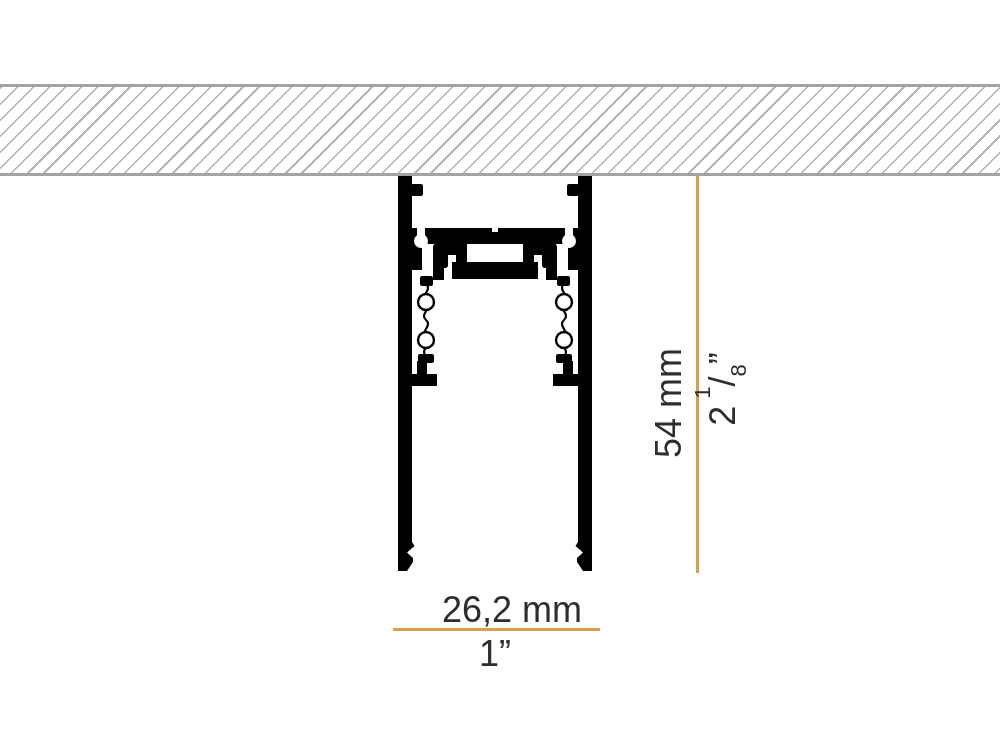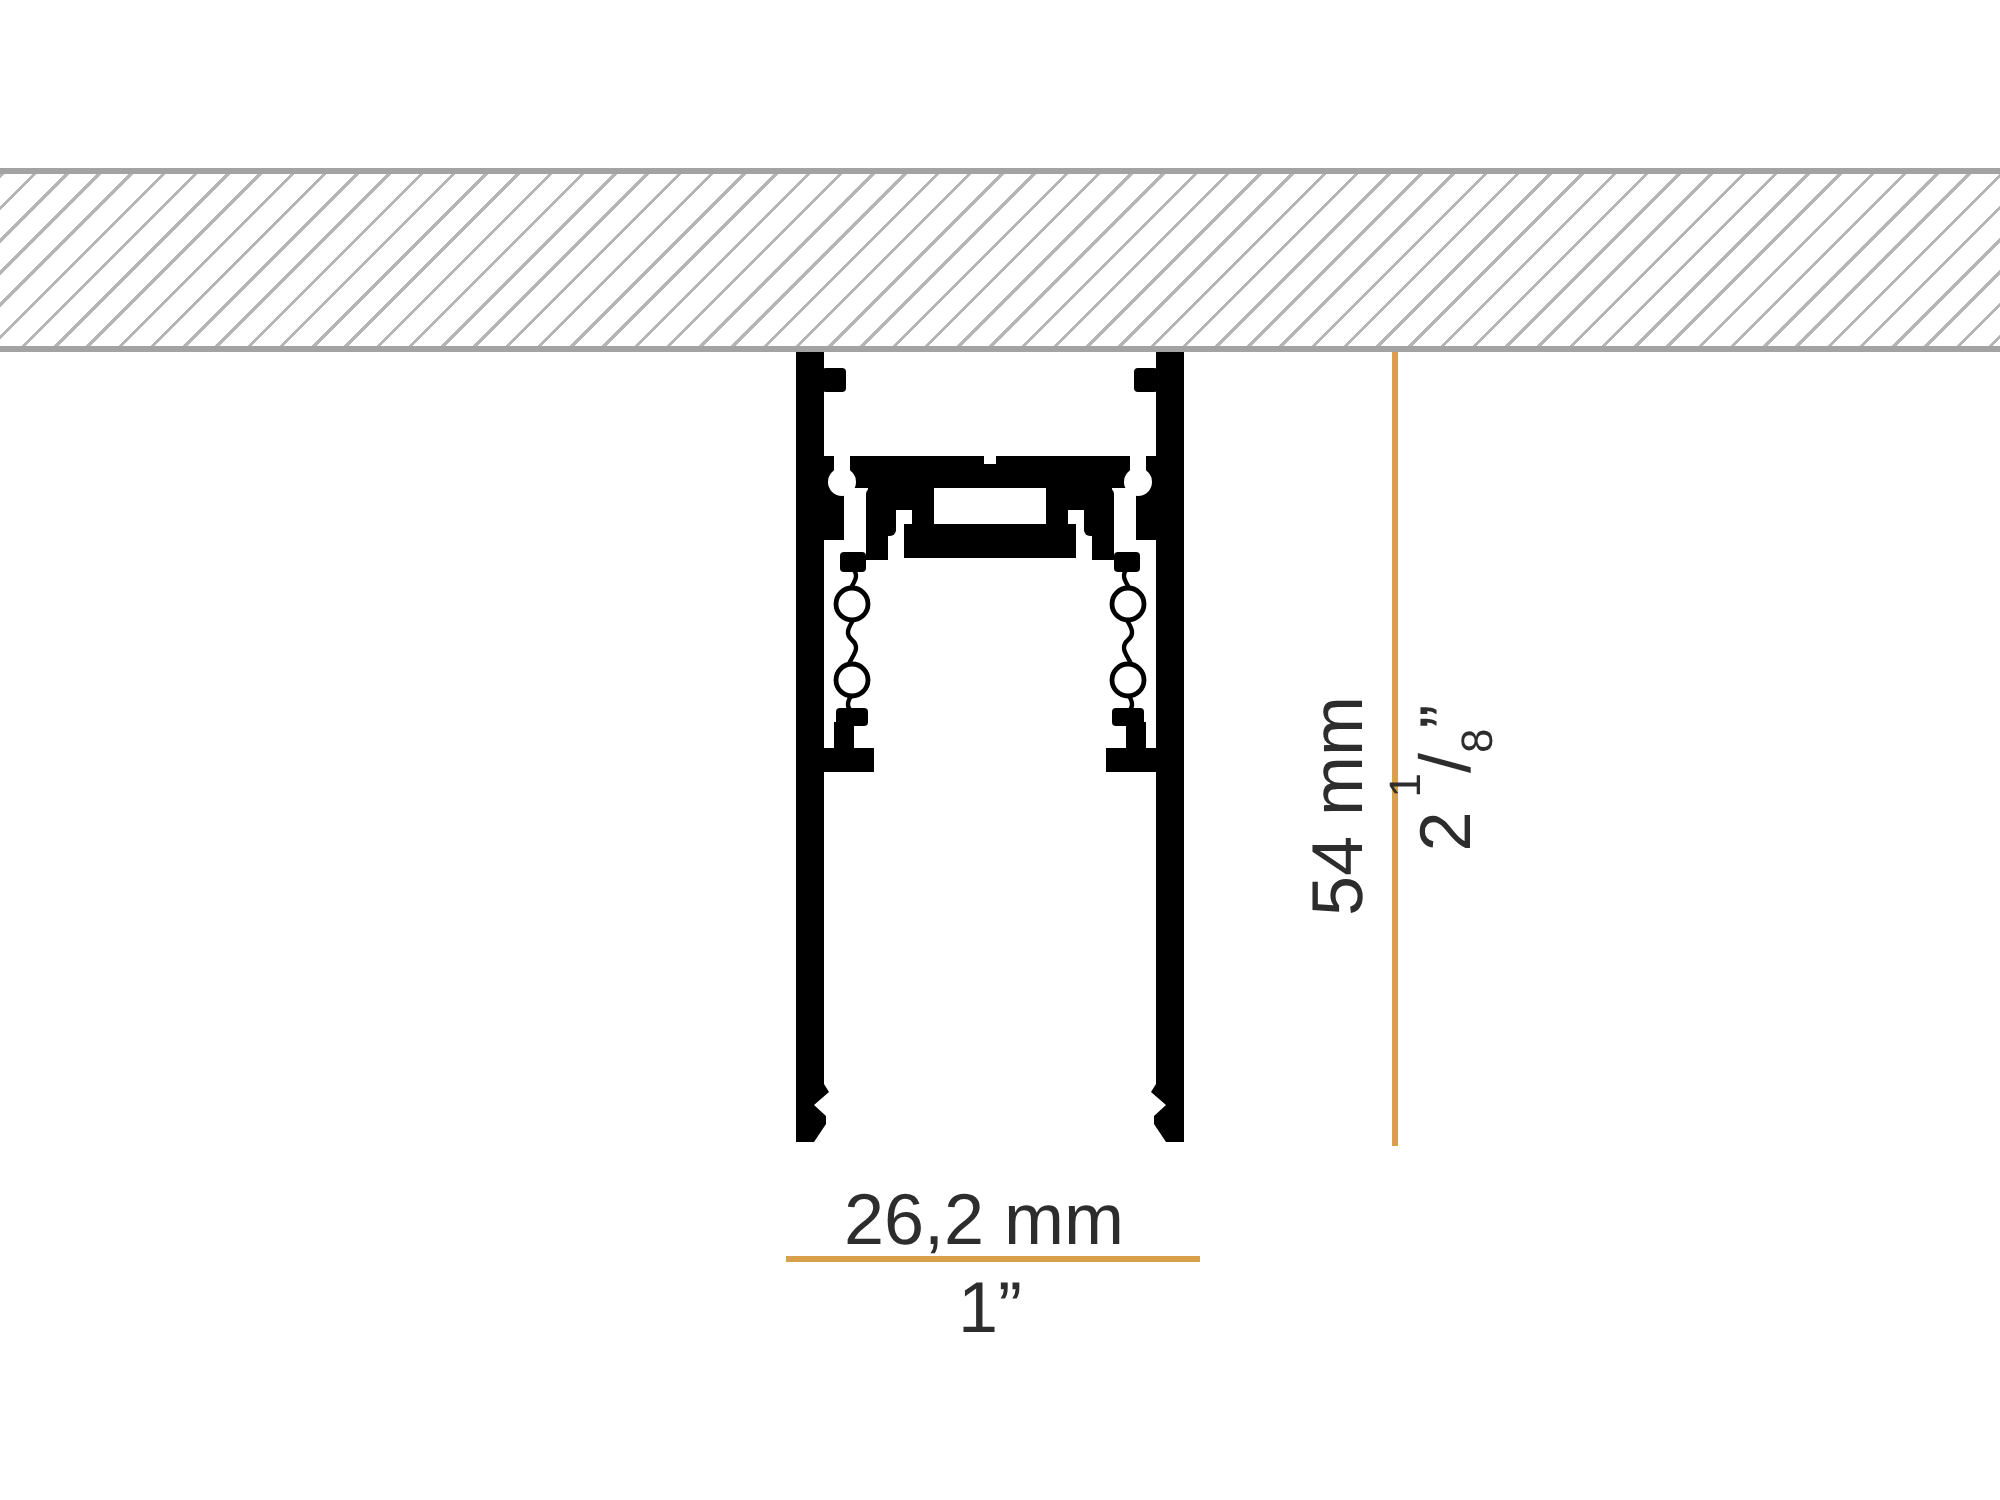--- a/index.html
+++ b/index.html
@@ -35,21 +35,21 @@
   
   .vline{position:absolute;left:696px;top:176px;width:3px;height:397px;background:var(--accent);}
   .hline{position:absolute;left:393px;top:628px;width:207px;height:3px;background:var(--accent);}
 
   
   .label{position:absolute;font-size:36px;color:var(--text);white-space:nowrap;line-height:1;}
   .label.v{transform:translate(-50%,-50%) rotate(-90deg);}
   .label.v.mm{left:669px;top:403px;}
   .label.v.inch{left:723px;top:389px;}
   .label.h{transform:translateX(-50%);}
-  .label.h.mmw{left:492px;top:592px;}
+  .label.h.mmw{left:512px;top:592px;}
   .label.h.inchw{left:495px;top:636px;}
   .label sup{font-size:22px;position:relative;top:-12px;margin-left:7px;line-height:0;}
   .label sub{font-size:22px;position:relative;top:3px;line-height:0;}
 </style>
 </head>
 <body>
 
 <div class="canvas">
 
   <div class="ceiling"></div>

